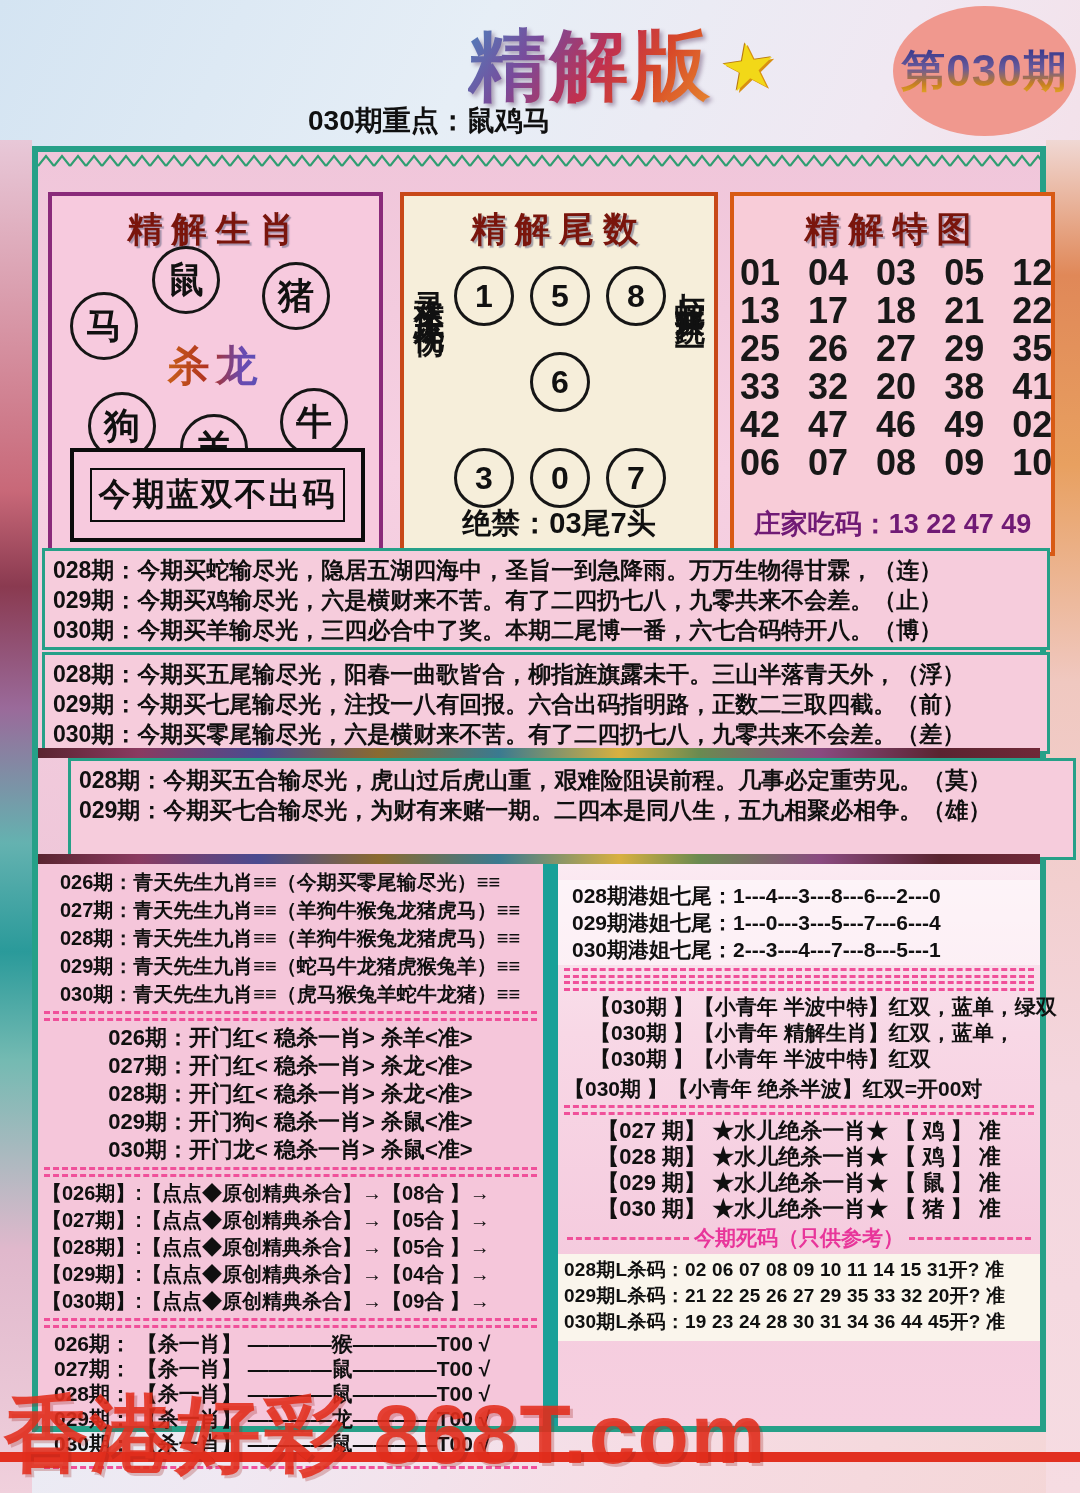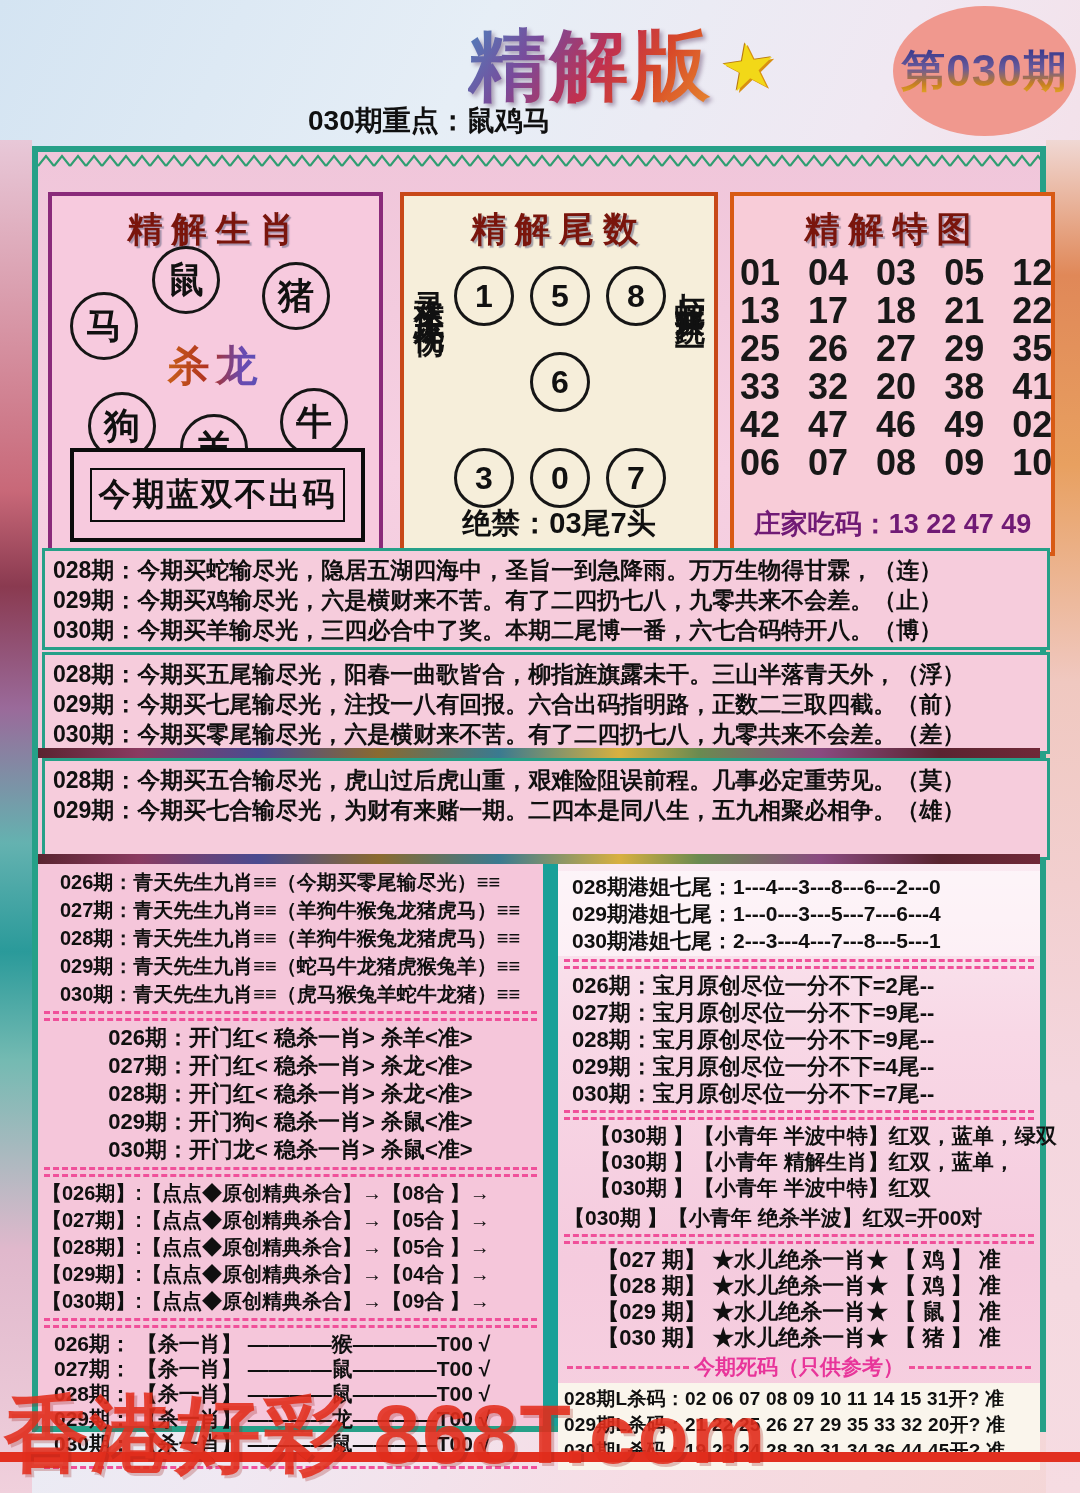--- a/index.html
+++ b/index.html
@@ -68,32 +68,32 @@
 
   .special-box{left:692px;width:317px;height:356px;border:4px solid #d85a14;background:#f8ccd8;}
   .grid-rows{position:absolute;left:6px;right:6px;top:58px;}
   .grid-row{font-size:36px;font-weight:bold;color:#181818;text-align:center;
     line-height:38px;word-spacing:18px;white-space:nowrap;}
   .special-footer{position:absolute;left:0;right:0;bottom:10px;text-align:center;
     font-size:27px;font-weight:bold;color:#701a75;white-space:nowrap;}
 
   
   .verse{position:absolute;left:4px;width:986px;border:3px solid #26a088;background:#f6ccdc;padding:4px 8px;}
-  .v1{top:396px;height:88px;} .v2{top:500px;height:88px;} .v3{top:606px;height:88px;}
+  .v1{top:396px;height:88px;} .v2{top:500px;height:88px;} .v3{top:606px;height:88px;margin-left:26px;}
   .verse .line{font-size:23px;font-weight:bold;color:#101010;line-height:30px;white-space:nowrap;}
   .rainbow{position:absolute;left:0;width:1002px;height:10px;
     background:linear-gradient(90deg,#5a2430 0%,#8a3a60 10%,#4a4a90 22%,#8a6a30 34%,#3a7a90 46%,#d8b040 58%,#6a8a50 66%,#8a4a80 78%,#5a2430 90%,#702838 100%);}
   .rb1{top:596px;} .rb2{top:702px;}
 
   
   .columns{position:absolute;left:0;top:712px;width:1002px;height:562px;}
   .col-left{position:absolute;left:0;top:0;width:505px;height:562px;background:#f5c6da;padding-top:4px;box-sizing:border-box;}
   .col-divider{position:absolute;left:505px;top:0;width:15px;height:562px;background:#18a098;}
   .col-right{position:absolute;left:520px;top:0;width:482px;height:562px;
-    background:linear-gradient(180deg,#fbeaf2 0%,#f8d8e6 30%,#f5cbde 70%,#f6d0e0 100%);padding-top:7px;box-sizing:border-box;}
+    background:linear-gradient(180deg,#fbeaf2 0%,#f8d8e6 30%,#f5cbde 70%,#f6d0e0 100%);padding-top:16px;box-sizing:border-box;}
   .ln{font-weight:bold;color:#101010;white-space:nowrap;}
   .sec-jiuxiao .ln{font-size:20px;line-height:28px;padding-left:22px;}
   .sec-kaimen .ln{font-size:22px;line-height:28px;text-align:center;}
   .sec-diandian .ln{font-size:20px;line-height:27px;padding-left:4px;}
   .sec-killone .ln{font-size:21px;line-height:25px;padding-left:16px;}
   .dsep{height:4px;border-top:3px dashed #f0509a;border-bottom:3px dashed #f0509a;margin:3px 6px;}
   .sec-gangjie{background:rgba(255,255,255,0.5);padding:2px 0;}
   .sec-gangjie .ln{font-size:21px;line-height:27px;padding-left:14px;}
   .sec-baoyue .ln{font-size:22px;line-height:27px;padding-left:14px;}
   .sec-banbo .ln{font-size:21px;line-height:26px;padding-left:6px;margin-left:26px;}
@@ -255,27 +255,20 @@
       <div class="dsep"></div>
     </div>
     <div class="col-divider"></div>
     <div class="col-right">
       <div class="sec-gangjie">
         <div class="ln">028期港姐七尾：1---4---3---8---6---2---0</div>
         <div class="ln">029期港姐七尾：1---0---3---5---7---6---4</div>
         <div class="ln">030期港姐七尾：2---3---4---7---8---5---1</div>
       </div>
       <div class="dsep"></div>
-      <div class="sec-baoyue">
-        <div class="ln">026期：宝月原创尽位一分不下=2尾--</div>
-        <div class="ln">027期：宝月原创尽位一分不下=9尾--</div>
-        <div class="ln">028期：宝月原创尽位一分不下=9尾--</div>
-        <div class="ln">029期：宝月原创尽位一分不下=4尾--</div>
-        <div class="ln">030期：宝月原创尽位一分不下=7尾--</div>
-      </div>
       <div class="dsep"></div>
       <div class="sec-banbo">
         <div class="ln">【030期 】【小青年 半波中特】红双，蓝单，绿双</div>
         <div class="ln">【030期 】【小青年 精解生肖】红双，蓝单，</div>
         <div class="ln">【030期 】【小青年 半波中特】红双</div>
       </div>
       <div class="juesha">【030期 】【小青年 绝杀半波】红双=开00对</div>
       <div class="dsep"></div>
       <div class="sec-shuier">
         <div class="ln">【027 期】 ★水儿绝杀一肖★ 【 鸡 】 准</div>

